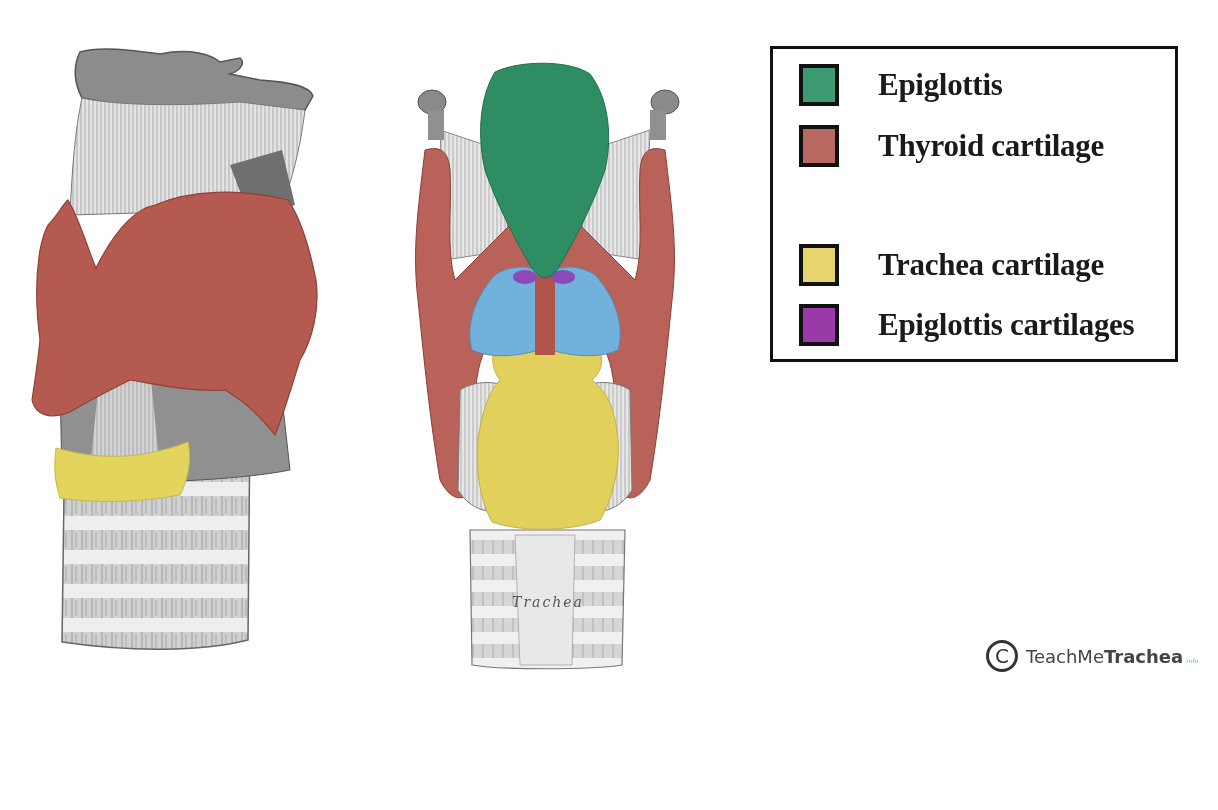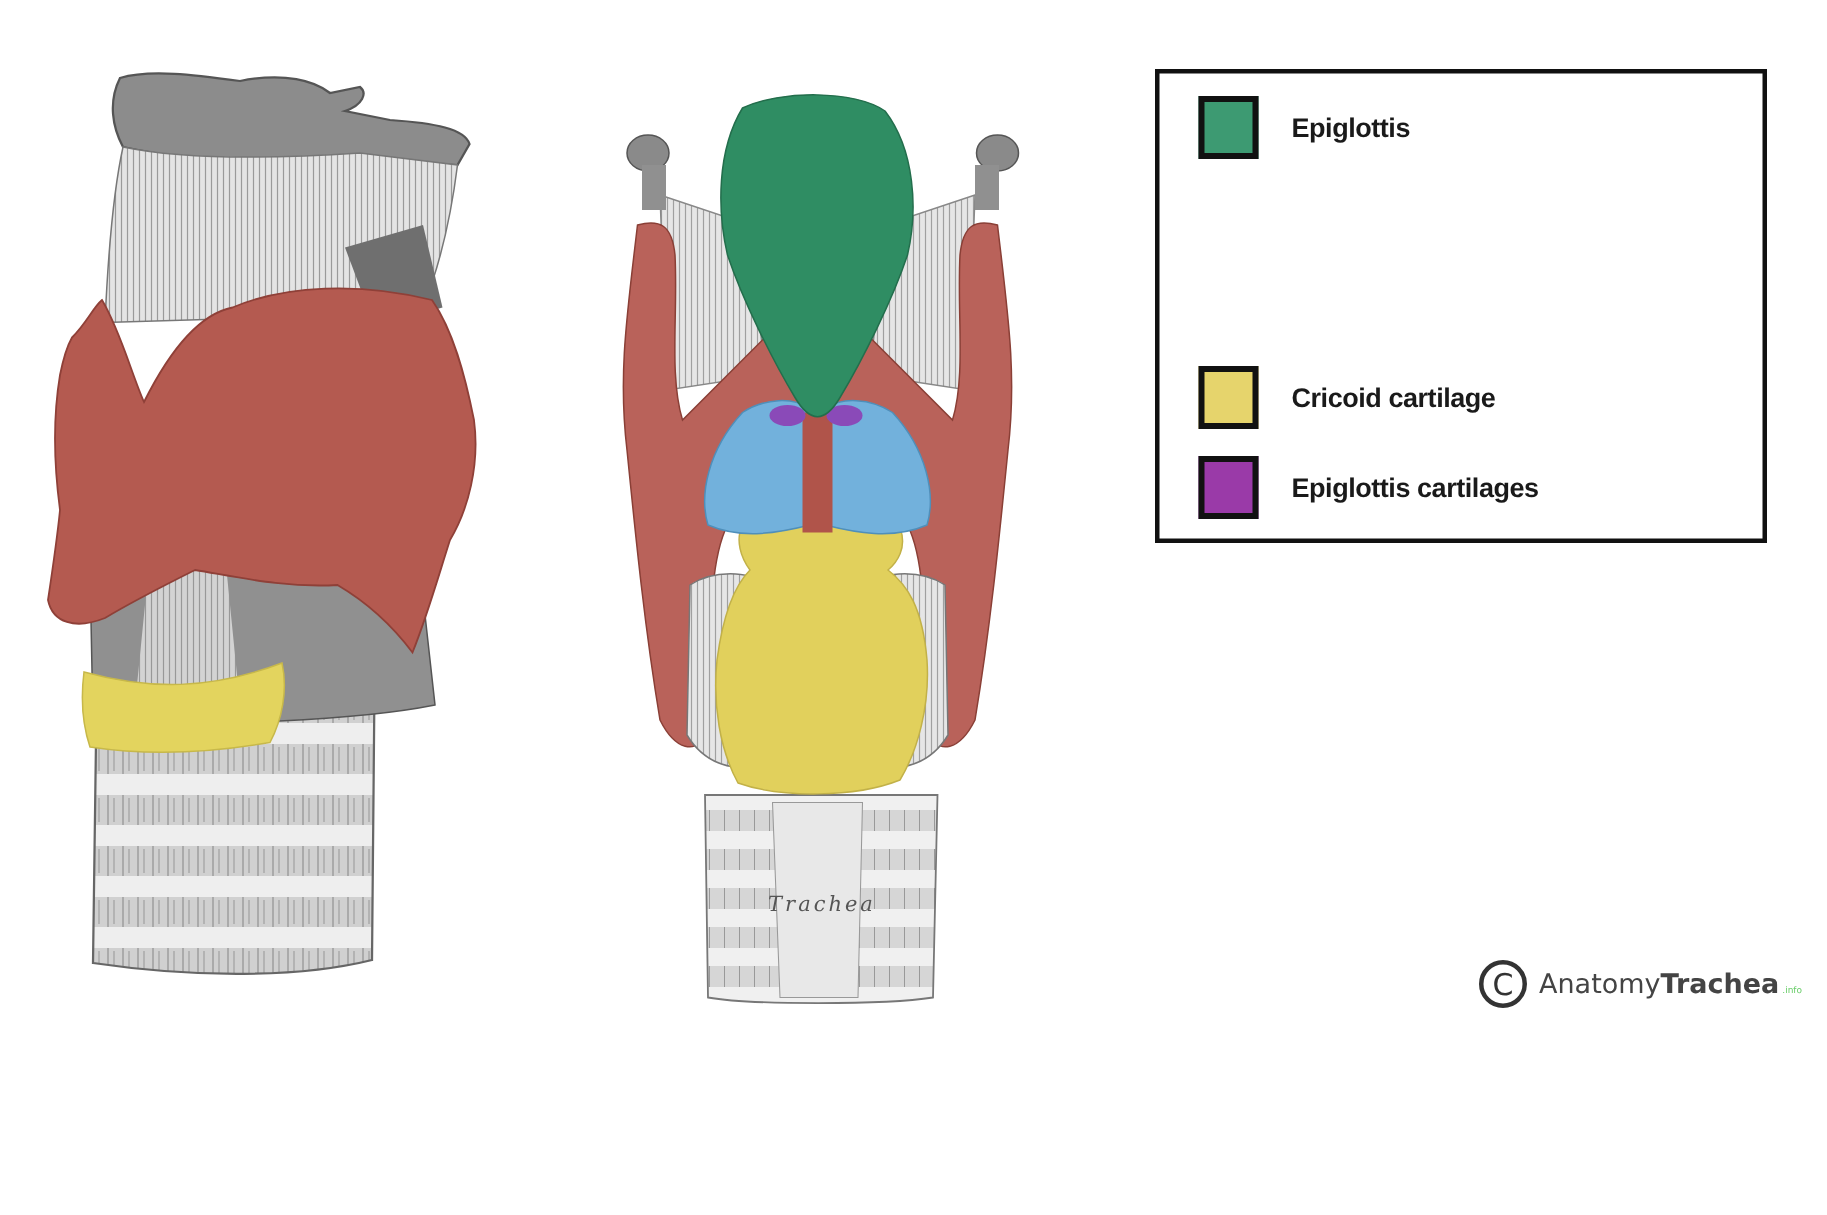--- a/index.html
+++ b/index.html
@@ -6,21 +6,21 @@
   body { width: 1218px; height: 810px; position: relative; overflow: hidden; font-family: "DejaVu Sans", sans-serif; }
   .illus { position: absolute; }
   #left-illus { left: 20px; top: 40px; width: 310px; height: 630px; }
   #right-illus { left: 400px; top: 60px; width: 290px; height: 610px; }
   .legend {
     position: absolute; left: 770px; top: 46px; width: 408px; height: 316px;
     border: 3px solid #111; box-sizing: border-box; background: #fff;
   }
   .legend-item { position: absolute; left: 26px; height: 48px; display: flex; align-items: center; }
   .swatch { width: 40px; height: 42px; border: 4px solid #111; box-sizing: border-box; }
-  .legend-label { margin-left: 22px; font-family: Liberation Sans, sans-serif; font-weight: bold; font-size: 18px; color: #1a1a1a; letter-spacing: -0.3px; white-space: nowrap; }
+  .legend-label { margin-left: 39px; font-family: Liberation Serif, serif; font-weight: bold; font-size: 31px; color: #1a1a1a; letter-spacing: -0.3px; white-space: nowrap; }
   .watermark { position: absolute; left: 986px; top: 640px; display: flex; align-items: center; }
   .copy-circle { width: 32px; height: 32px; border: 3px solid #333; border-radius: 50%; box-sizing: border-box; display: flex; align-items: center; justify-content: center; font-size: 20px; color: #333; font-family: "DejaVu Sans", sans-serif; }
   .wm-text { margin-left: 8px; font-size: 18px; color: #444; font-family: "DejaVu Sans", sans-serif; }
   .wm-light { font-weight: normal; }
   .wm-bold { font-weight: bold; }
   .wm-tld { font-size: 6px; color: #6c6; margin-left: 2px; }
 </style>
 </head>
 <body>
 
@@ -100,30 +100,34 @@
 
     <text x="148" y="547" text-anchor="middle" font-family="DejaVu Serif, serif" font-style="italic" font-size="14" fill="#555" letter-spacing="2">Trachea</text>
   </svg>
 </div>
 
 <div class="legend">
   <div class="legend-item" style="top:12px;">
     <div class="swatch" style="background:#3d9a72;"></div>
     <span class="legend-label">Epiglottis</span>
   </div>
+  <div class="legend-item" style="top:73px;">
+    <div class="swatch" style="background:#b86a62;"></div>
+    <span class="legend-label">Thyroid cartilage</span>
+  </div>
   <div class="legend-item" style="top:192px;">
     <div class="swatch" style="background:#e6d46c;"></div>
-    <span class="legend-label">Cricoid cartilage</span>
+    <span class="legend-label">Trachea cartilage</span>
   </div>
   <div class="legend-item" style="top:252px;">
     <div class="swatch" style="background:#9a3aa8;"></div>
     <span class="legend-label">Epiglottis cartilages</span>
   </div>
 </div>
 
 <div class="watermark">
   <div class="copy-circle">
       <span>C</span>
     </div>
   <div class="wm-text">
-    <span class="wm-light">Anatomy</span><span class="wm-bold">Trachea</span><span class="wm-tld">.info</span>
+    <span class="wm-light">TeachMe</span><span class="wm-bold">Trachea</span><span class="wm-tld">.info</span>
   </div>
 </div>
 
 </body></html>

